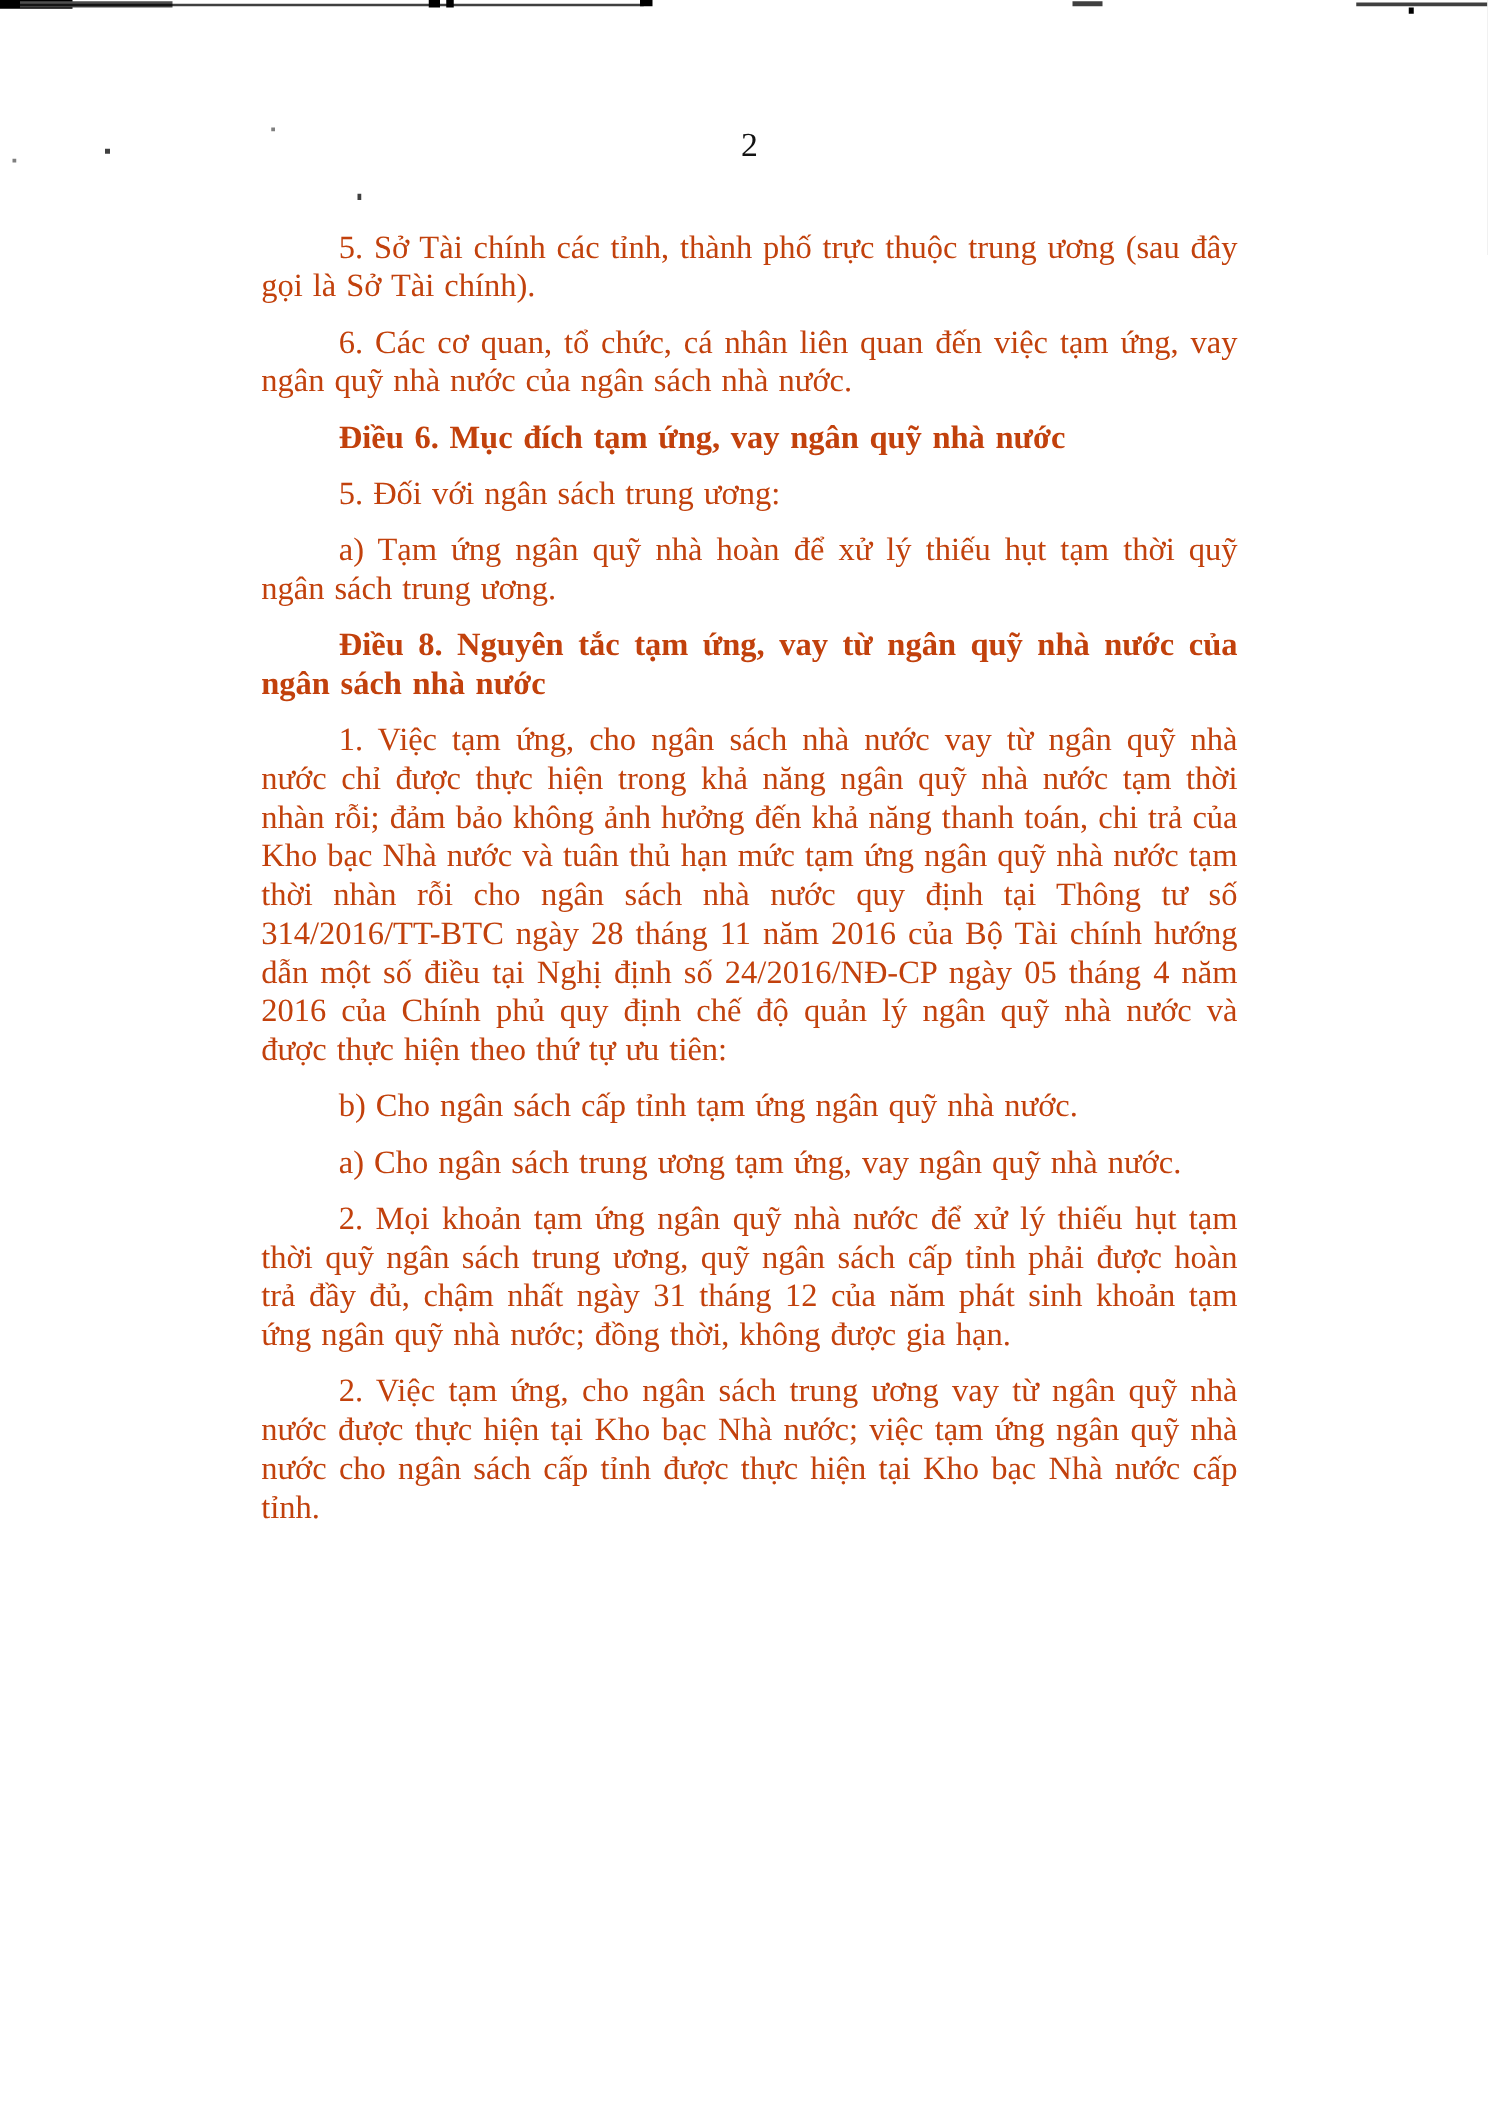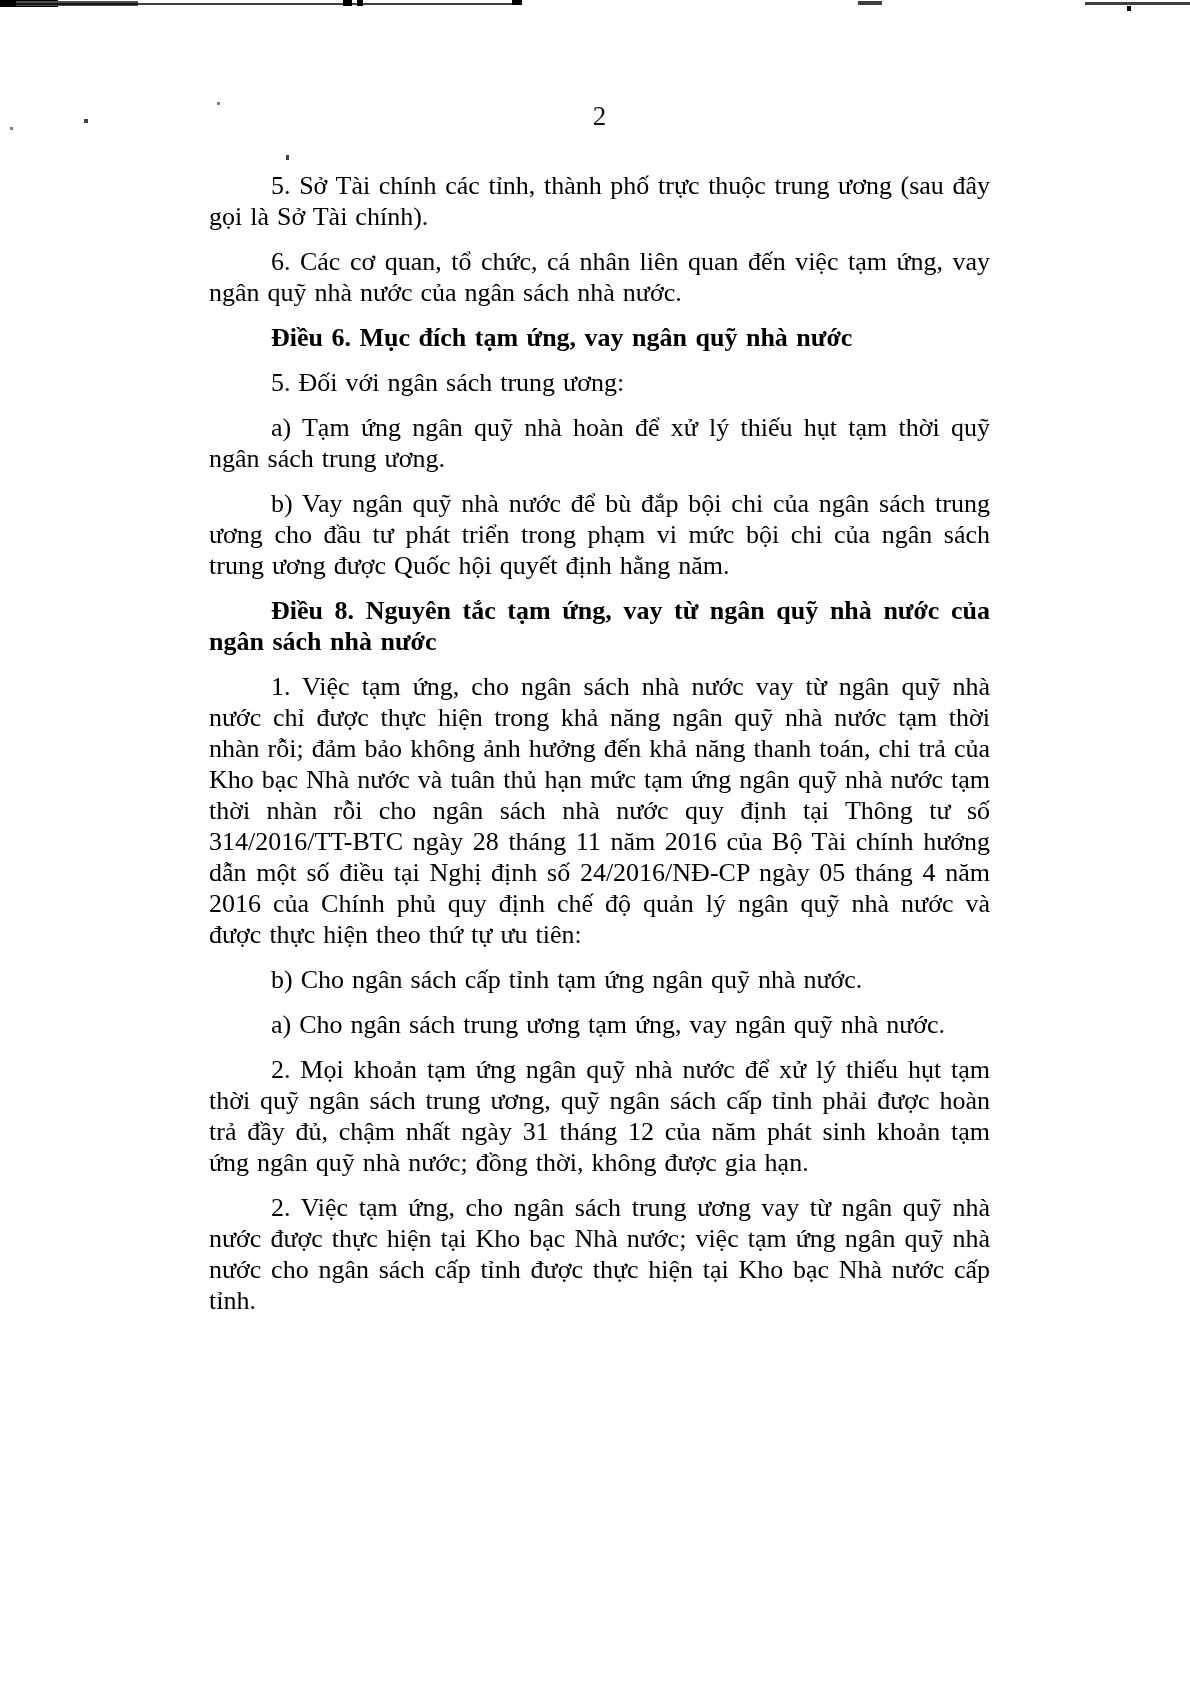--- a/index.html
+++ b/index.html
@@ -23,27 +23,27 @@
     text-align:center;
     font-size:27px;
     color:#131313;
   }
   
   .textcol{
     position:absolute;
     top:170px;left:209px;width:781px;
   }
   p.para{
-    margin:0 0 14px 0;
+    margin:12px 0 14px 0;
     font-size:26px;
     line-height:31px;
     text-align:justify;
     text-indent:62px;
     word-spacing:1.5px;
-    color:#000000;
+    color:#c2410c;
   }
   p.para.heading{
     font-weight:bold;
     word-spacing:2px;
   }
 </style>
 </head>
 <body>
 
 <div class="page">
@@ -66,21 +66,20 @@
 
   <div class="pagenum">2</div>
 
   <div class="textcol">
 
   <p class="para body">5. Sở Tài chính các tỉnh, thành phố trực thuộc trung ương (sau đây gọi là Sở Tài chính).</p>
       <p class="para body">6. Các cơ quan, tổ chức, cá nhân liên quan đến việc tạm ứng, vay ngân quỹ nhà nước của ngân sách nhà nước.</p>
       <p class="para heading">Điều 6. Mục đích tạm ứng, vay ngân quỹ nhà nước</p>
       <p class="para body">5. Đối với ngân sách trung ương:</p>
       <p class="para body">a) Tạm ứng ngân quỹ nhà hoàn để xử lý thiếu hụt tạm thời quỹ ngân sách trung ương.</p>
-      <p class="para body">b) Vay ngân quỹ nhà nước để bù đắp bội chi của ngân sách trung ương cho đầu tư phát triển trong phạm vi mức bội chi của ngân sách trung ương được Quốc hội quyết định hằng năm.</p>
       <p class="para heading">Điều 8. Nguyên tắc tạm ứng, vay từ ngân quỹ nhà nước của ngân sách nhà nước</p>
       <p class="para body">1. Việc tạm ứng, cho ngân sách nhà nước vay từ ngân quỹ nhà nước chỉ được thực hiện trong khả năng ngân quỹ nhà nước tạm thời nhàn rỗi; đảm bảo không ảnh hưởng đến khả năng thanh toán, chi trả của Kho bạc Nhà nước và tuân thủ hạn mức tạm ứng ngân quỹ nhà nước tạm thời nhàn rỗi cho ngân sách nhà nước quy định tại Thông tư số 314/2016/TT-BTC ngày 28 tháng 11 năm 2016 của Bộ Tài chính hướng dẫn một số điều tại Nghị định số 24/2016/NĐ-CP ngày 05 tháng 4 năm 2016 của Chính phủ quy định chế độ quản lý ngân quỹ nhà nước và được thực hiện theo thứ tự ưu tiên:</p>
       <p class="para body">b) Cho ngân sách cấp tỉnh tạm ứng ngân quỹ nhà nước.</p>
       <p class="para body">a) Cho ngân sách trung ương tạm ứng, vay ngân quỹ nhà nước.</p>
       <p class="para body">2. Mọi khoản tạm ứng ngân quỹ nhà nước để xử lý thiếu hụt tạm thời quỹ ngân sách trung ương, quỹ ngân sách cấp tỉnh phải được hoàn trả đầy đủ, chậm nhất ngày 31 tháng 12 của năm phát sinh khoản tạm ứng ngân quỹ nhà nước; đồng thời, không được gia hạn.</p>
       <p class="para body">2. Việc tạm ứng, cho ngân sách trung ương vay từ ngân quỹ nhà nước được thực hiện tại Kho bạc Nhà nước; việc tạm ứng ngân quỹ nhà nước cho ngân sách cấp tỉnh được thực hiện tại Kho bạc Nhà nước cấp tỉnh.</p>
     </div>
 
 </div>
 

